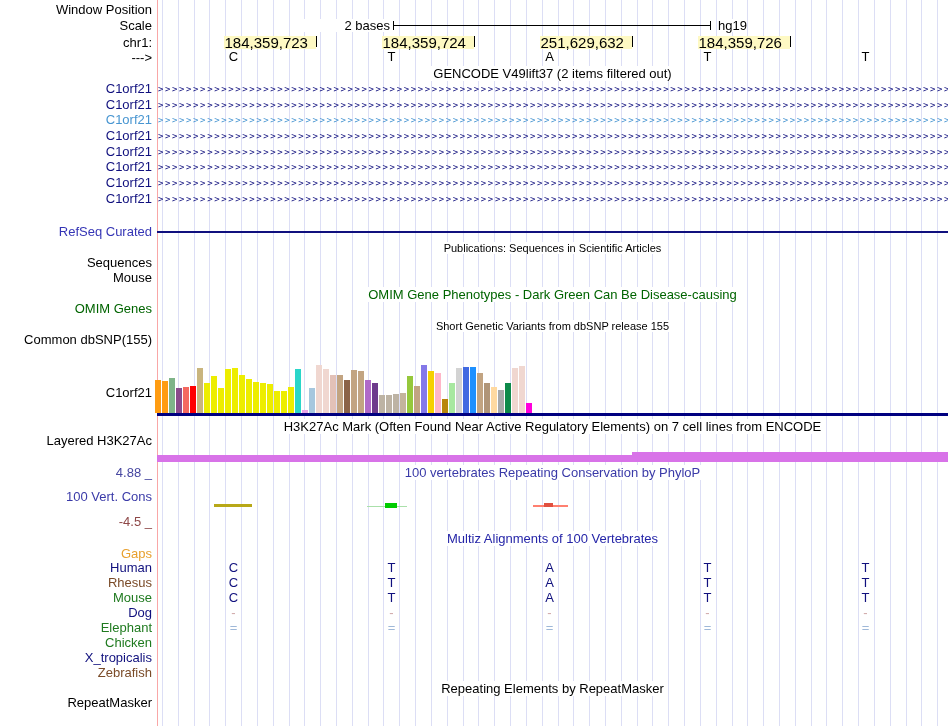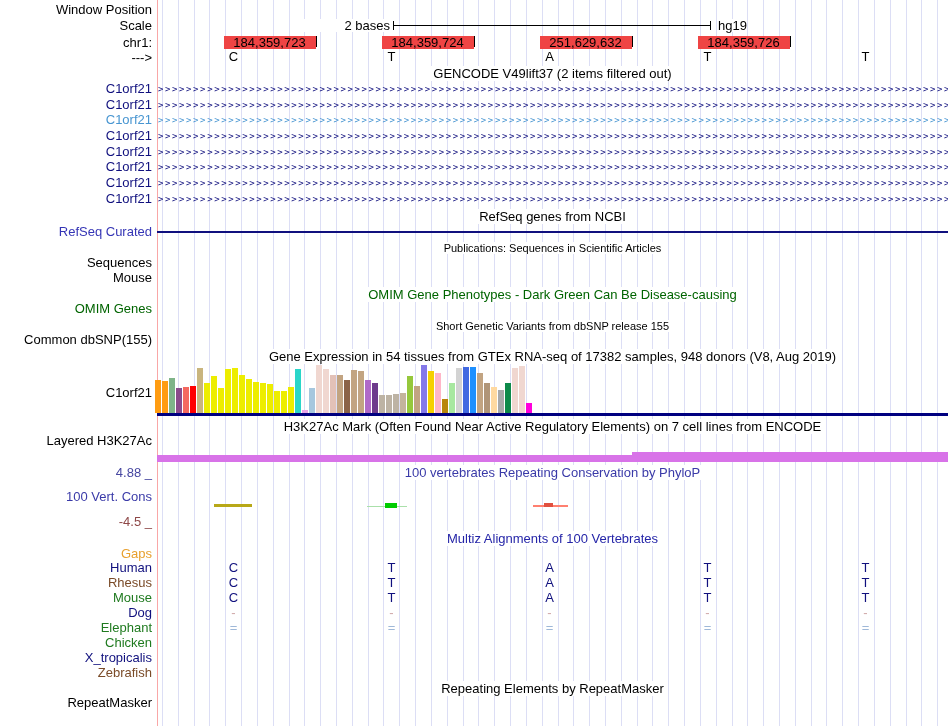--- a/index.html
+++ b/index.html
@@ -8,21 +8,21 @@
   .abs{position:absolute;}
   .lbl{position:absolute;left:0;width:152px;text-align:right;font-size:13px;line-height:14px;
        white-space:nowrap;color:#000;}
   .ctr{position:absolute;left:157px;width:791px;text-align:center;font-size:13px;line-height:14px;
        white-space:nowrap;}
   .ctr span, .ctr b{background:#fff;padding:0 3px;font-weight:normal;}
   .small{font-size:11px;line-height:12px;}
   .gridline{position:absolute;top:0;width:1px;height:726px;background:#dcdef5;}
   .pinkline{position:absolute;top:0;width:1px;height:726px;background:#f9a7a7;}
   .tick{position:absolute;width:1px;height:11px;background:#000;}
-  .num{position:absolute;font-size:13px;line-height:13px;text-align:center;background:#ef4444;padding:0 1px;}
+  .num{position:absolute;font-size:15px;line-height:13px;text-align:left;background:#fef9c3;padding:0 1px;}
   .base{position:absolute;font-size:13px;line-height:13px;background:#fff;padding:0 2px;
         transform:translateX(-50%);}
   .arrowrow{position:absolute;left:158px;width:790px;height:12px;overflow:hidden;
             font-family:"DejaVu Sans Mono",monospace;font-size:9px;line-height:12px;
             letter-spacing:1.6px;white-space:nowrap;}
   .bar{position:absolute;}
   .hline{position:absolute;background:#10107e;}
 </style>
 </head>
 <body>
@@ -126,35 +126,33 @@
       <div class="lbl" style="top: 144.6px; color: rgb(16, 16, 126);">C1orf21</div>
       <div class="arrowrow" style="top: 145.6px; color: rgb(16, 16, 126);">&gt;&gt;&gt;&gt;&gt;&gt;&gt;&gt;&gt;&gt;&gt;&gt;&gt;&gt;&gt;&gt;&gt;&gt;&gt;&gt;&gt;&gt;&gt;&gt;&gt;&gt;&gt;&gt;&gt;&gt;&gt;&gt;&gt;&gt;&gt;&gt;&gt;&gt;&gt;&gt;&gt;&gt;&gt;&gt;&gt;&gt;&gt;&gt;&gt;&gt;&gt;&gt;&gt;&gt;&gt;&gt;&gt;&gt;&gt;&gt;&gt;&gt;&gt;&gt;&gt;&gt;&gt;&gt;&gt;&gt;&gt;&gt;&gt;&gt;&gt;&gt;&gt;&gt;&gt;&gt;&gt;&gt;&gt;&gt;&gt;&gt;&gt;&gt;&gt;&gt;&gt;&gt;&gt;&gt;&gt;&gt;&gt;&gt;&gt;&gt;&gt;&gt;&gt;&gt;&gt;&gt;&gt;&gt;&gt;&gt;&gt;&gt;&gt;&gt;&gt;&gt;&gt;&gt;&gt;&gt;</div>
       <div class="lbl" style="top: 160.25px; color: rgb(16, 16, 126);">C1orf21</div>
       <div class="arrowrow" style="top: 161.25px; color: rgb(16, 16, 126);">&gt;&gt;&gt;&gt;&gt;&gt;&gt;&gt;&gt;&gt;&gt;&gt;&gt;&gt;&gt;&gt;&gt;&gt;&gt;&gt;&gt;&gt;&gt;&gt;&gt;&gt;&gt;&gt;&gt;&gt;&gt;&gt;&gt;&gt;&gt;&gt;&gt;&gt;&gt;&gt;&gt;&gt;&gt;&gt;&gt;&gt;&gt;&gt;&gt;&gt;&gt;&gt;&gt;&gt;&gt;&gt;&gt;&gt;&gt;&gt;&gt;&gt;&gt;&gt;&gt;&gt;&gt;&gt;&gt;&gt;&gt;&gt;&gt;&gt;&gt;&gt;&gt;&gt;&gt;&gt;&gt;&gt;&gt;&gt;&gt;&gt;&gt;&gt;&gt;&gt;&gt;&gt;&gt;&gt;&gt;&gt;&gt;&gt;&gt;&gt;&gt;&gt;&gt;&gt;&gt;&gt;&gt;&gt;&gt;&gt;&gt;&gt;&gt;&gt;&gt;&gt;&gt;&gt;&gt;&gt;</div>
       <div class="lbl" style="top: 175.9px; color: rgb(16, 16, 126);">C1orf21</div>
       <div class="arrowrow" style="top: 176.9px; color: rgb(16, 16, 126);">&gt;&gt;&gt;&gt;&gt;&gt;&gt;&gt;&gt;&gt;&gt;&gt;&gt;&gt;&gt;&gt;&gt;&gt;&gt;&gt;&gt;&gt;&gt;&gt;&gt;&gt;&gt;&gt;&gt;&gt;&gt;&gt;&gt;&gt;&gt;&gt;&gt;&gt;&gt;&gt;&gt;&gt;&gt;&gt;&gt;&gt;&gt;&gt;&gt;&gt;&gt;&gt;&gt;&gt;&gt;&gt;&gt;&gt;&gt;&gt;&gt;&gt;&gt;&gt;&gt;&gt;&gt;&gt;&gt;&gt;&gt;&gt;&gt;&gt;&gt;&gt;&gt;&gt;&gt;&gt;&gt;&gt;&gt;&gt;&gt;&gt;&gt;&gt;&gt;&gt;&gt;&gt;&gt;&gt;&gt;&gt;&gt;&gt;&gt;&gt;&gt;&gt;&gt;&gt;&gt;&gt;&gt;&gt;&gt;&gt;&gt;&gt;&gt;&gt;&gt;&gt;&gt;&gt;&gt;&gt;</div>
       <div class="lbl" style="top: 191.55px; color: rgb(16, 16, 126);">C1orf21</div>
       <div class="arrowrow" style="top: 192.55px; color: rgb(16, 16, 126);">&gt;&gt;&gt;&gt;&gt;&gt;&gt;&gt;&gt;&gt;&gt;&gt;&gt;&gt;&gt;&gt;&gt;&gt;&gt;&gt;&gt;&gt;&gt;&gt;&gt;&gt;&gt;&gt;&gt;&gt;&gt;&gt;&gt;&gt;&gt;&gt;&gt;&gt;&gt;&gt;&gt;&gt;&gt;&gt;&gt;&gt;&gt;&gt;&gt;&gt;&gt;&gt;&gt;&gt;&gt;&gt;&gt;&gt;&gt;&gt;&gt;&gt;&gt;&gt;&gt;&gt;&gt;&gt;&gt;&gt;&gt;&gt;&gt;&gt;&gt;&gt;&gt;&gt;&gt;&gt;&gt;&gt;&gt;&gt;&gt;&gt;&gt;&gt;&gt;&gt;&gt;&gt;&gt;&gt;&gt;&gt;&gt;&gt;&gt;&gt;&gt;&gt;&gt;&gt;&gt;&gt;&gt;&gt;&gt;&gt;&gt;&gt;&gt;&gt;&gt;&gt;&gt;&gt;&gt;&gt;</div>
     </div>
 
-  <div class="ctr" style="top:210px"><span>RefSeq genes from NCBI</span></div>
   <div class="lbl" style="top:225px;color:#3535b5">RefSeq Curated</div>
   <div class="hline" style="left:157px;top:231px;width:791px;height:2px"></div>
 
   <div class="ctr small" style="top:242px"><span>Publications: Sequences in Scientific Articles</span></div>
   <div class="lbl" style="top:256px">Sequences</div>
   <div class="lbl" style="top:271px">Mouse</div>
 
   <div class="ctr" style="top:288px;color:#006400"><span>OMIM Gene Phenotypes - Dark Green Can Be Disease-causing</span></div>
   <div class="lbl" style="top:302px;color:#006400">OMIM Genes</div>
 
   <div class="ctr small" style="top:320px"><span>Short Genetic Variants from dbSNP release 155</span></div>
   <div class="lbl" style="top:333px">Common dbSNP(155)</div>
 
-  <div class="ctr" style="top:350px"><span>Gene Expression in 54 tissues from GTEx RNA-seq of 17382 samples, 948 donors (V8, Aug 2019)</span></div>
   <div class="lbl" style="top:386px">C1orf21</div>
   <div id="gtex-bars">
       <div class="bar" style="left: 155px; top: 380px; width: 6px; height: 33px; background: rgb(255, 156, 18);"></div>
       <div class="bar" style="left: 162px; top: 381px; width: 6px; height: 32px; background: rgb(255, 156, 18);"></div>
       <div class="bar" style="left: 169px; top: 378px; width: 6px; height: 35px; background: rgb(127, 180, 137);"></div>
       <div class="bar" style="left: 176px; top: 388px; width: 6px; height: 25px; background: rgb(139, 74, 139);"></div>
       <div class="bar" style="left: 183px; top: 387px; width: 6px; height: 26px; background: rgb(244, 104, 95);"></div>
       <div class="bar" style="left: 190px; top: 386px; width: 6px; height: 27px; background: rgb(255, 0, 0);"></div>
       <div class="bar" style="left: 197px; top: 368px; width: 6px; height: 45px; background: rgb(201, 181, 126);"></div>
       <div class="bar" style="left: 204px; top: 383px; width: 6px; height: 30px; background: rgb(237, 237, 0);"></div>

